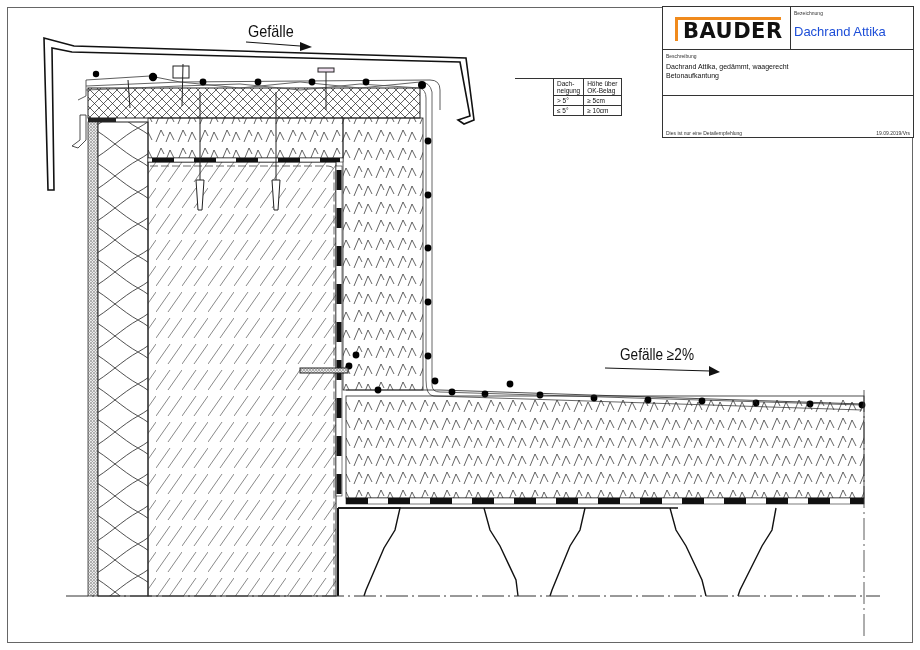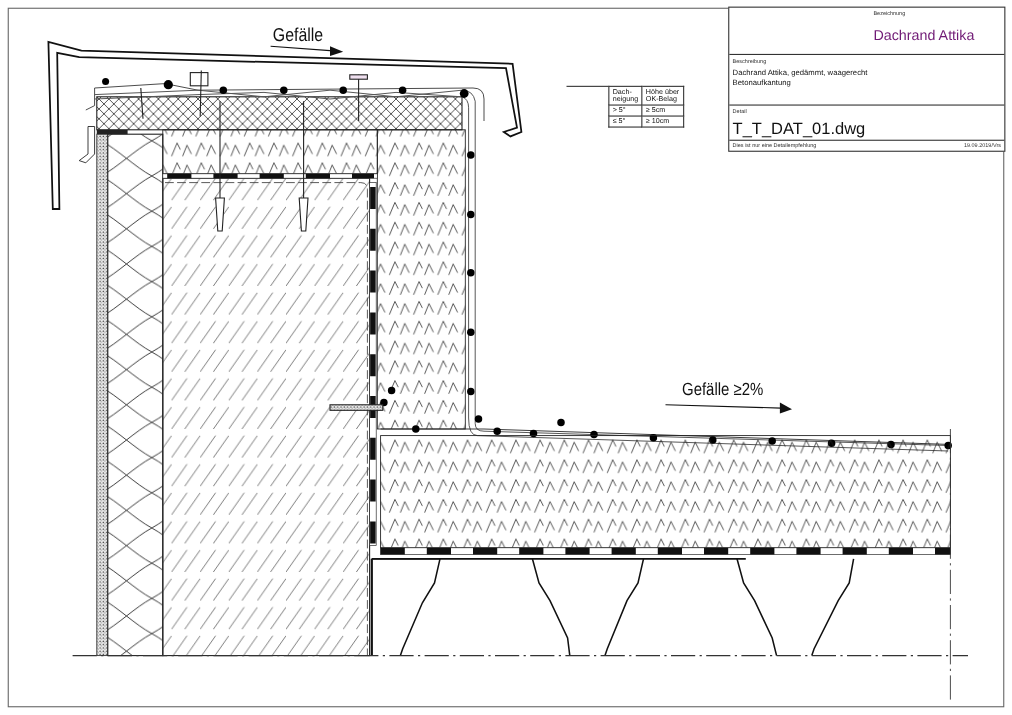--- a/index.html
+++ b/index.html
@@ -7,21 +7,21 @@
   #sheet { position:absolute; left:0; top:0; width:920px; height:650px;padding-left:40px; }
   .frame { position:absolute; left:7px; top:7px; width:906px; height:636px; border:1px solid #666; box-sizing:border-box; }
   .titleblock { position:absolute; left:662px; top:6px; width:252px; height:132px; border:1px solid #333; box-sizing:border-box; background:#fff; }
   .tb-row { position:absolute; left:0; width:100%; border-bottom:1px solid #333; box-sizing:border-box; }
   .tb-logo { position:absolute; left:0; top:0; width:128px; height:42px; border-right:1px solid #333; box-sizing:border-box; }
   .logo-bar-top { position:absolute; left:12px; top:10px; width:106px; height:3px; background:#f08a1c; }
   .logo-bar-left { position:absolute; left:12px; top:10px; width:3px; height:24px; background:#f08a1c; }
   .logo-text { position:absolute; left:20px; top:12px; font-family:"DejaVu Sans", sans-serif; font-weight:bold; font-size:21px; letter-spacing:0.5px; color:#111; }
   .tb-bez { position:absolute; left:128px; top:0; width:124px; height:42px; }
   .tb-small { font-size:5px; color:#333; position:absolute; left:3px; top:3px; }
-  .tb-big { position:absolute; left:3px; top:17px; font-size:13px; color:#701a75; }
+  .tb-big { position:absolute; left:3px; top:17px; font-size:13px; color:#1d4ed8; }
   .tb-desc { position:absolute; left:3px; top:12px; font-size:7px; color:#111; line-height:9px; }
   .tb-file { position:absolute; left:3px; top:13px; font-size:15px; color:#111; }
   .tb-foot-l { position:absolute; left:3px; top:3px; font-size:5px; color:#333; }
   .tb-foot-r { position:absolute; right:3px; top:3px; font-size:5px; color:#333; }
   .slope-table { position:absolute; left:553px; top:78px; border-collapse:collapse; font-size:6.5px; line-height:7px; }
   .slope-table td { border:1px solid #333; padding:1px 3px; vertical-align:top; color:#111; }
   .slope-line { position:absolute; left:515px; top:78px; width:38px; height:0; border-top:1px solid #333; }
   .label-gefaelle { position:absolute; font-size:17px; color:#111; transform:scaleX(0.85); transform-origin:left top; }
 </style>
 </head>
@@ -165,34 +165,35 @@
     </tr>
     <tr>
       <td>≤ 5°</td>
       <td>≥ 10cm</td>
     </tr>
   </tbody>
     </table>
 
   <div class="titleblock">
     <div class="tb-row" style="top:0;height:43px">
+      <div class="tb-logo">
+        <div class="logo-bar-top"></div>
+        <div class="logo-bar-left"></div>
+        <div class="logo-text">BAUDER</div>
+      </div>
       <div class="tb-bez">
         <div class="tb-small">Bezeichnung</div>
         <div class="tb-big">Dachrand Attika</div>
       </div>
     </div>
     <div class="tb-row" style="top:43px;height:46px">
       <div class="tb-small">Beschreibung</div>
       <div class="tb-desc">
         <div>Dachrand Attika, gedämmt, waagerecht</div>
         <div>Betonaufkantung</div>
       </div>
     </div>
-    <div class="tb-row" style="top:89px;height:32px">
-      <div class="tb-small">Detail</div>
-      <div class="tb-file">T_T_DAT_01.dwg</div>
-    </div>
     <div class="tb-row" style="top:121px;height:10px;border-bottom:none">
       <div class="tb-foot-l" style="top:2px">Dies ist nur eine Detailempfehlung</div>
       <div class="tb-foot-r" style="top:2px">19.09.2019/Vrs</div>
     </div>
   </div>
 </div>
 
 </body></html>

